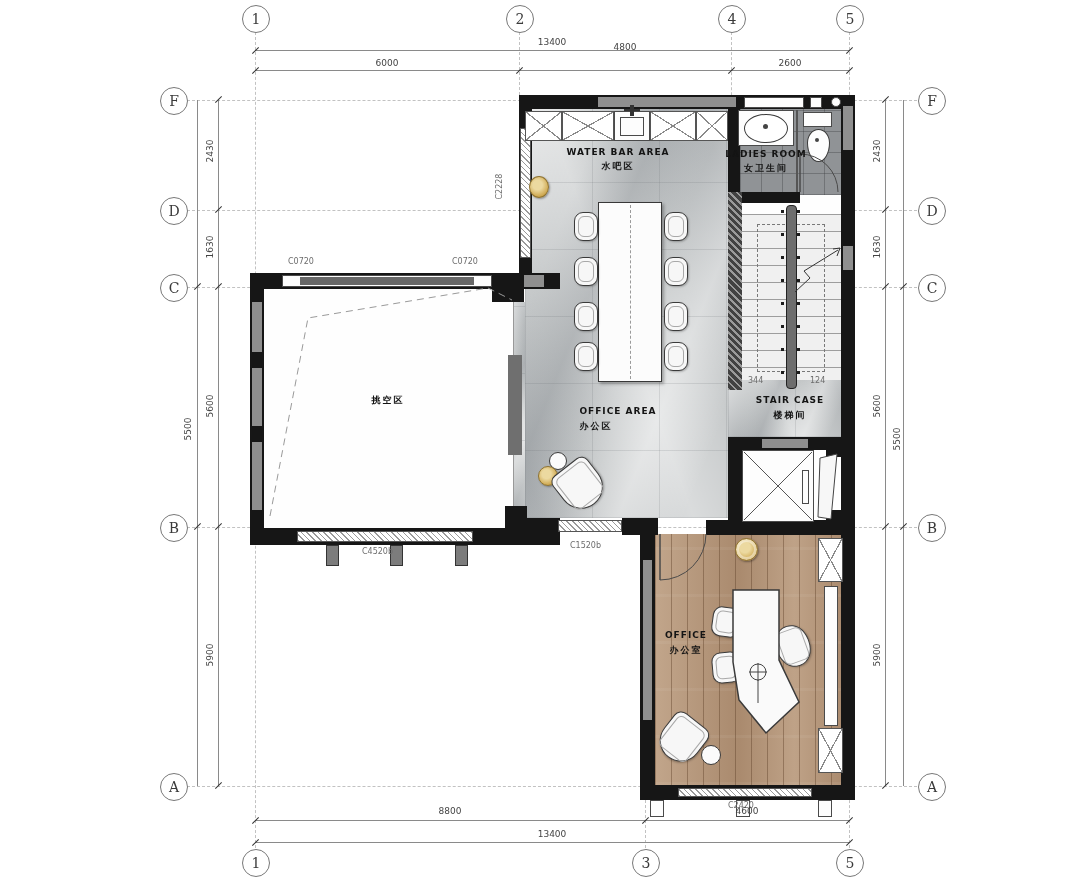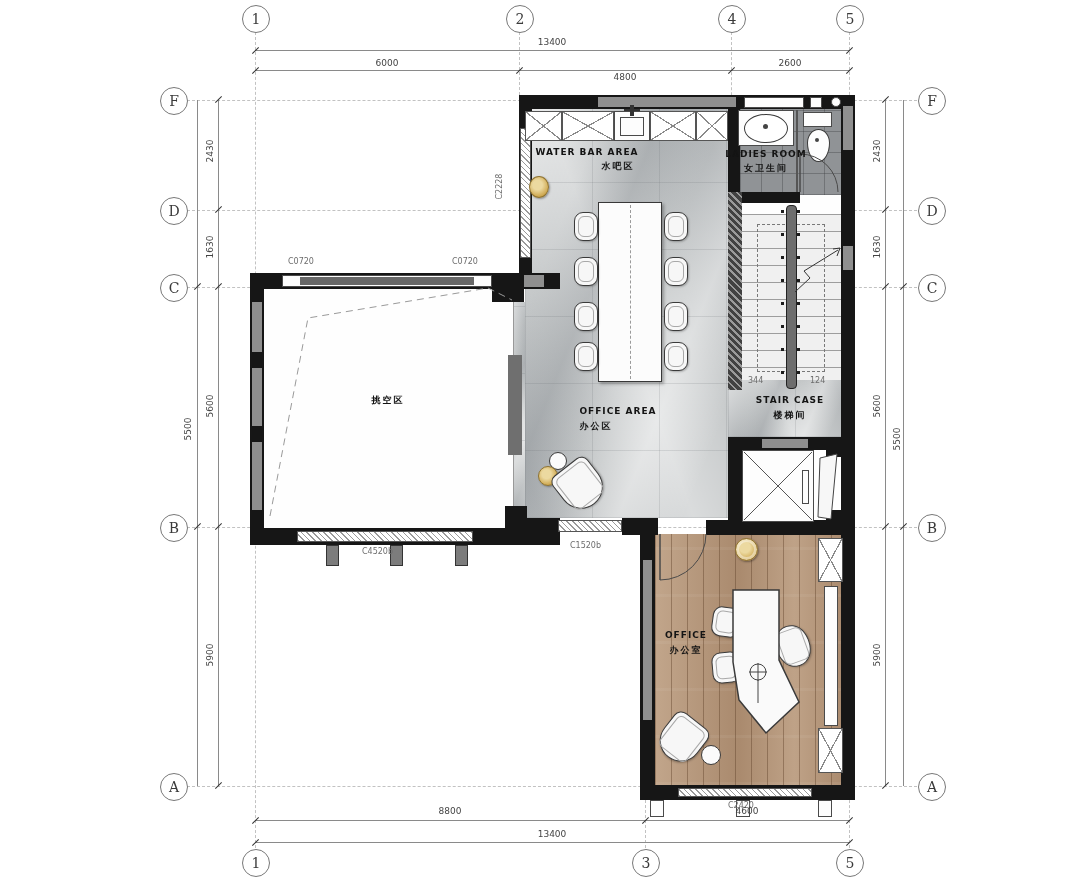--- a/index.html
+++ b/index.html
@@ -188,21 +188,21 @@
     <line x1="744" y1="452" x2="812" y2="520" stroke="#555" stroke-width="1"></line>
     <line x1="812" y1="452" x2="744" y2="520" stroke="#555" stroke-width="1"></line>
     <polygon points="820,458 837,454 831,519 818,517" fill="#f7f7f7" stroke="#444" stroke-width="1"></polygon>
     <polygon points="733,590 779,590 779,660 799,702 766,733 739,700 733,662" fill="#fafafa" stroke="#3a3a3a" stroke-width="1.5"></polygon>
     <circle cx="758" cy="672" r="8" fill="none" stroke="#444" stroke-width="1"></circle>
     <line x1="758" y1="663" x2="758" y2="681" stroke="#444" stroke-width="1"></line>
     <line x1="749" y1="672" x2="767" y2="672" stroke="#444" stroke-width="1"></line>
     <line x1="758" y1="680" x2="758" y2="703" stroke="#444" stroke-width="1"></line>
   </svg>
 
-  <div class="rlabel" style="left:587px;top:147px">WATER BAR AREA</div>
+  <div class="rlabel" style="left:618px;top:147px">WATER BAR AREA</div>
   <div class="rlabel rcn" style="left:618px;top:160px">水吧区</div>
   <div class="rlabel" style="left:766px;top:149px">LADIES ROOM</div>
   <div class="rlabel rcn" style="left:766px;top:162px">女卫生间</div>
   <div class="rlabel" style="left:618px;top:406px">OFFICE AREA</div>
   <div class="rlabel rcn" style="left:596px;top:420px">办公区</div>
   <div class="rlabel" style="left:790px;top:395px">STAIR CASE</div>
   <div class="rlabel rcn" style="left:790px;top:409px">楼梯间</div>
   <div class="rlabel" style="left:686px;top:630px">OFFICE</div>
   <div class="rlabel rcn" style="left:686px;top:644px">办公室</div>
   <div class="rlabel rcn" style="left:388px;top:394px">挑空区</div>
@@ -246,21 +246,21 @@
   <div class="tick" style="left:881px;top:99px"></div>
   <div class="tick" style="left:881px;top:209px"></div>
   <div class="tick" style="left:881px;top:286px"></div>
   <div class="tick" style="left:881px;top:526px"></div>
   <div class="tick" style="left:881px;top:785px"></div>
   <div class="tick" style="left:899px;top:286px"></div>
   <div class="tick" style="left:899px;top:526px"></div>
 
   <div class="dtextc" style="left:552px;top:37px">13400</div>
   <div class="dtextc" style="left:387px;top:58px">6000</div>
-  <div class="dtextc" style="left:625px;top:72px">4800</div>
+  <div class="dtextc" style="left:625px;top:42px">4800</div>
   <div class="dtextc" style="left:790px;top:58px">2600</div>
   <div class="dtextc" style="left:450px;top:806px">8800</div>
   <div class="dtextc" style="left:747px;top:806px">4600</div>
   <div class="dtextc" style="left:552px;top:829px">13400</div>
   <div class="vtext" style="left:190px;top:146px">2430</div>
   <div class="vtext" style="left:190px;top:242px">1630</div>
   <div class="vtext" style="left:190px;top:401px">5600</div>
   <div class="vtext" style="left:190px;top:650px">5900</div>
   <div class="vtext" style="left:168px;top:424px">5500</div>
   <div class="vtext" style="left:857px;top:146px">2430</div>

